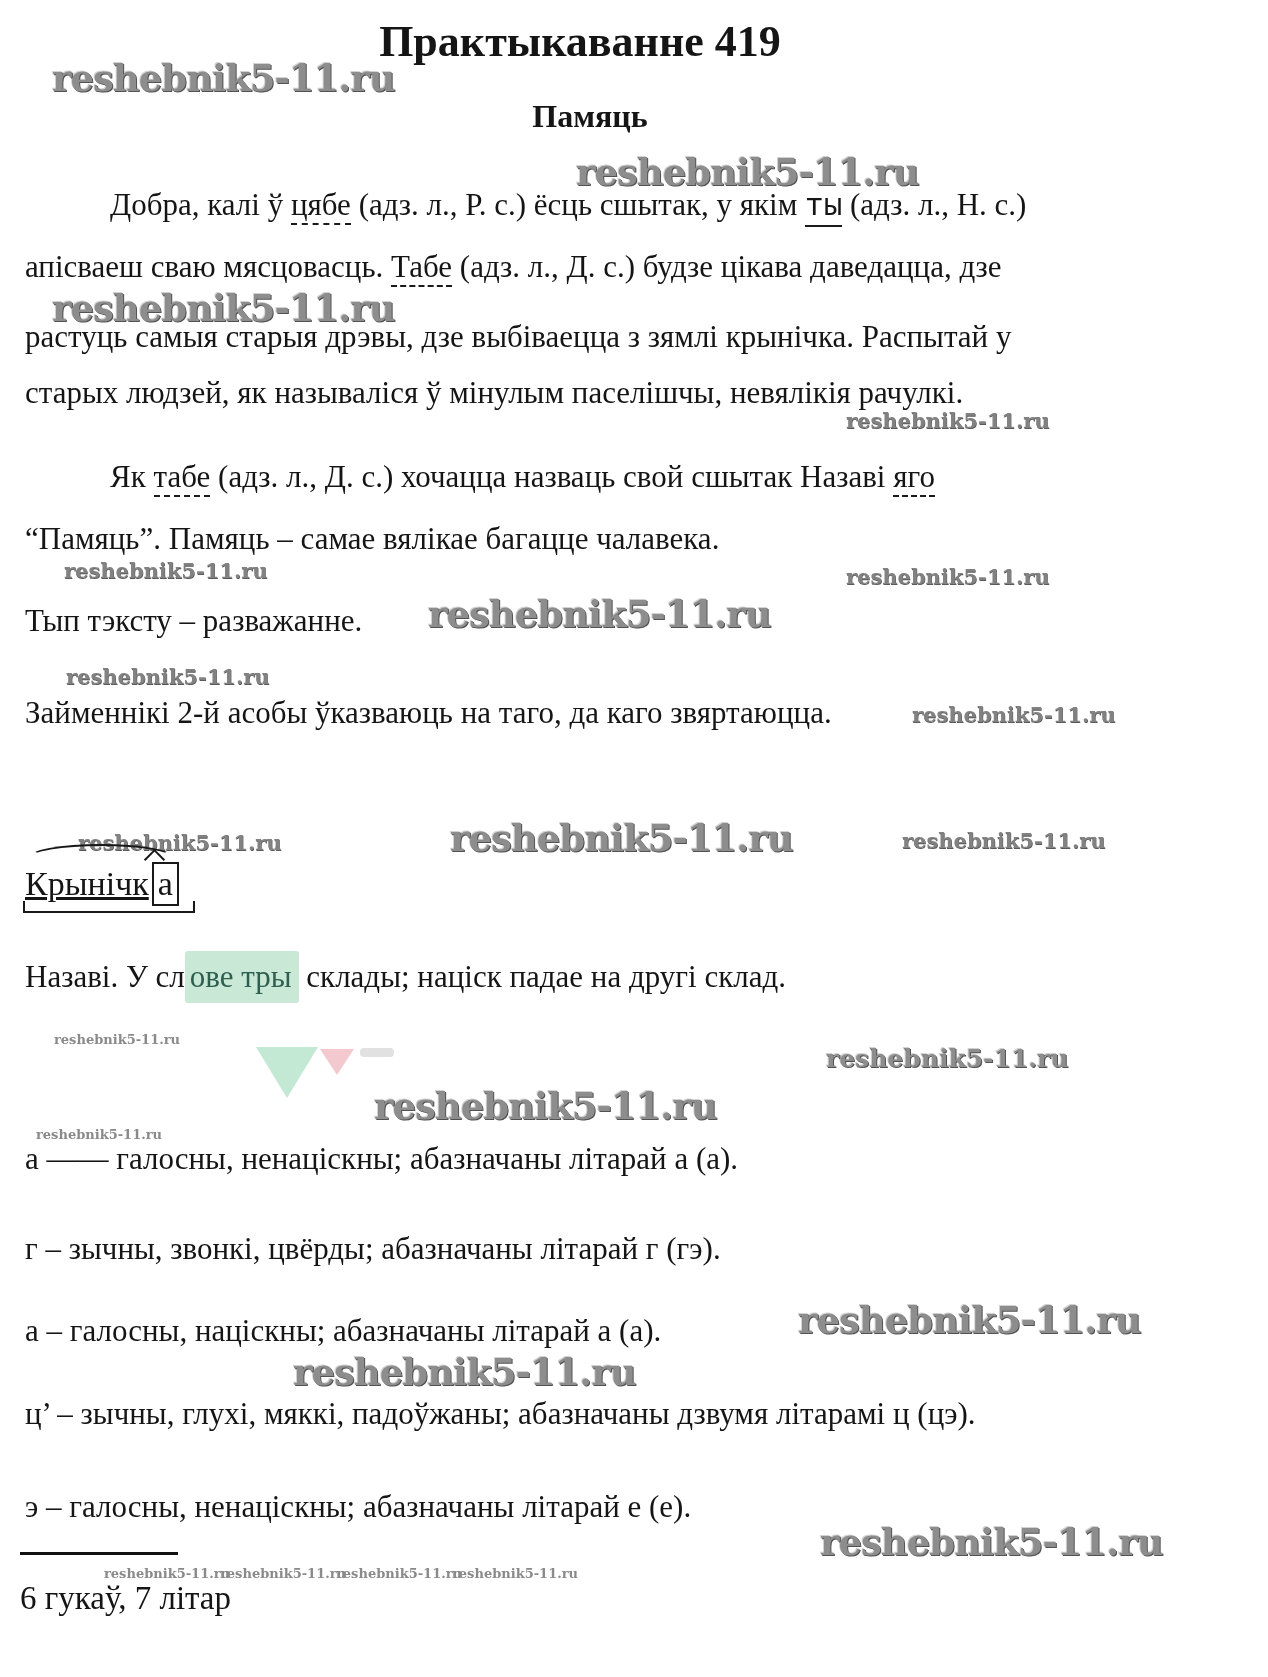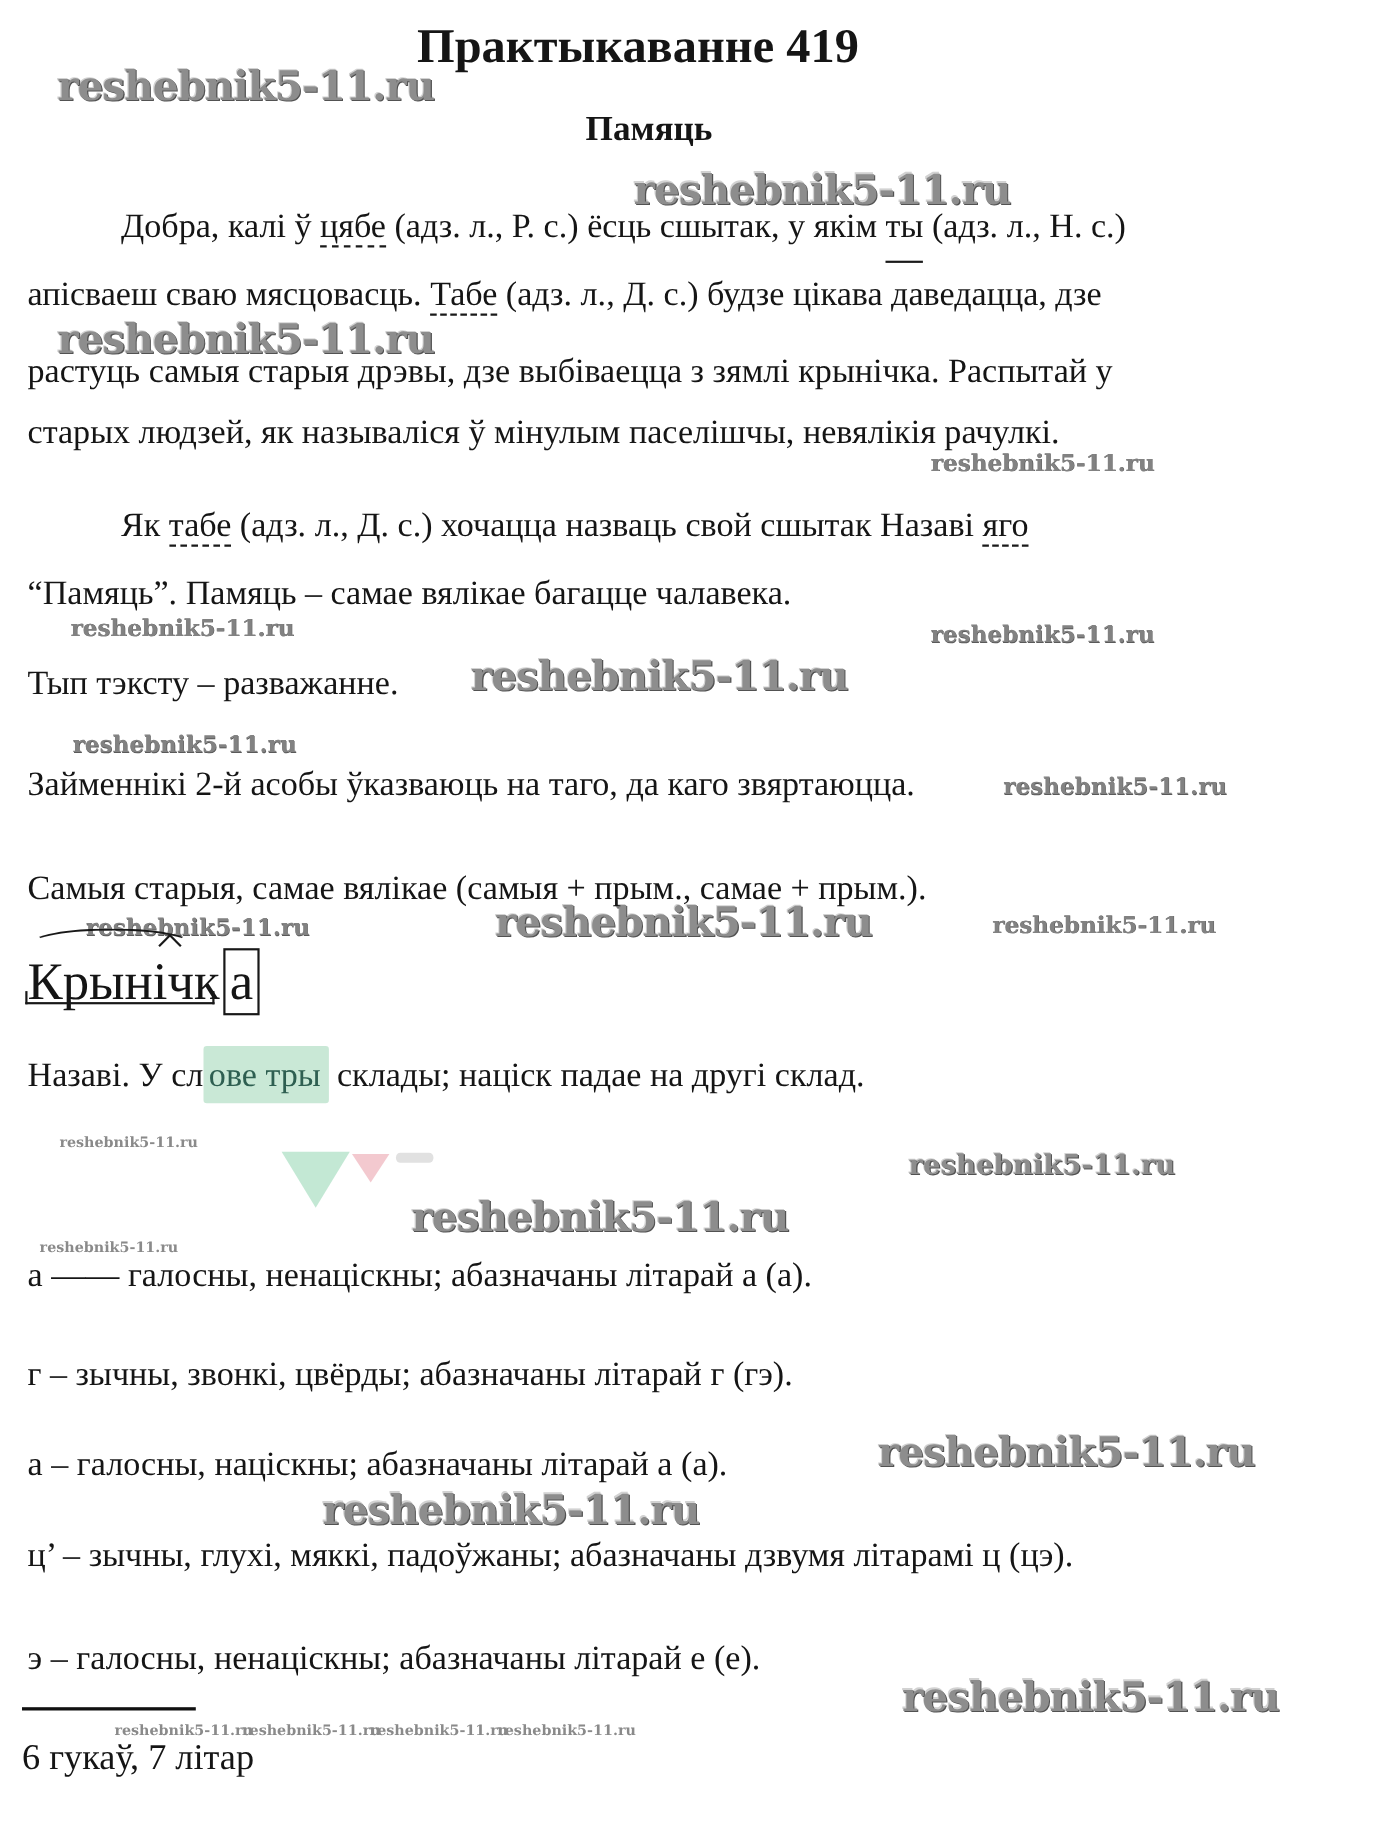--- a/index.html
+++ b/index.html
@@ -14,25 +14,25 @@
   .wm{position:absolute;font-family:"DejaVu Serif",serif;font-weight:700;color:#8d8d8d;
       white-space:nowrap;z-index:1;
       text-shadow:1px 1px 0 #525252,-1px -1px 0 #d2d2d2;}
   .wm-big{font-size:37px;letter-spacing:-1px;}
   .wm-med{font-size:25px;}
   .wm-small{font-size:21px;color:#828282;text-shadow:0.5px 0.5px 0 #5a5a5a;}
   .wm-tiny{font-size:13px;color:#8a8a8a;text-shadow:none;}
 
   
   .seg-dash{border-bottom:2px dashed #1a1a1a;padding-bottom:1px;}
-  .seg-solid{border-bottom:2px solid #1a1a1a;padding-bottom:15px;}
+  .seg-solid{border-bottom:2px solid #1a1a1a;padding-bottom:1px;font-family:Liberation Mono, monospace;}
   .seg-hl{background:#c9e8d6;color:#2e5f51;padding:8px 7px 9px 5px;border-radius:3px;}
 
   
-  .kry-word{position:absolute;left:25px;top:862px;font-size:48px;white-space:nowrap;z-index:3;}
+  .kry-word{position:absolute;left:25px;top:862px;font-size:34px;white-space:nowrap;z-index:3;text-decoration:underline;}
   .kry-end{display:inline-block;border:2px solid #181818;padding:1px 4px;margin-left:3px;}
   .kry-arc{position:absolute;left:28px;top:844px;width:142px;height:24px;
            border:2px solid transparent;border-top:2px solid #181818;border-radius:50%;z-index:3;}
   .kry-caret{position:absolute;left:147px;top:852px;width:13px;height:13px;
              border-top:2px solid #181818;border-right:2px solid #181818;
              transform:rotate(-45deg);z-index:3;}
   .kry-under{position:absolute;left:23px;top:901px;width:168px;height:10px;
              border-bottom:2px solid #181818;border-left:2px solid #181818;
              border-right:2px solid #181818;z-index:3;}
 
@@ -84,21 +84,20 @@
   <div class="bline" style="left:110px;top:186px;"><span>Добра, калі ў </span><span class="seg-dash">цябе</span><span> (адз. л., Р. с.) ёсць сшытак, у якім </span><span class="seg-solid">ты</span><span> (адз. л., Н. с.)</span></div>
   <div class="bline" style="left:25px;top:248px;"><span>апісваеш сваю мясцовасць. </span><span class="seg-dash">Табе</span><span> (адз. л., Д. с.) будзе цікава даведацца, дзе</span></div>
   <div class="bline" style="left:25px;top:318px;"><span>растуць самыя старыя дрэвы, дзе выбіваецца з зямлі крынічка. Распытай у</span></div>
   <div class="bline" style="left:25px;top:374px;"><span>старых людзей, як называліся ў мінулым паселішчы, невялікія рачулкі.</span></div>
 
   <div class="bline" style="left:110px;top:458px;"><span>Як </span><span class="seg-dash">табе</span><span> (адз. л., Д. с.) хочацца назваць свой сшытак Назаві </span><span class="seg-dash">яго</span></div>
   <div class="bline" style="left:25px;top:520px;"><span>“Памяць”. Памяць – самае вялікае багацце чалавека.</span></div>
 
   <div class="bline" style="left:25px;top:602px;"><span>Тып тэксту – разважанне.</span></div>
   <div class="bline" style="left:25px;top:694px;"><span>Займеннікі 2-й асобы ўказваюць на таго, да каго звяртаюцца.</span></div>
-  <div class="bline" style="left:25px;top:788px;"><span>Самыя старыя, самае вялікае (самыя + прым., самае + прым.).</span></div>
 
   <div class="kry-arc"></div>
   <div class="kry-caret"></div>
   <div class="kry-word"><span>Крынічк</span><span class="kry-end">а</span></div>
   <div class="kry-under"></div>
 
   <div class="bline" style="left:25px;top:958px;"><span>Назаві. У сл</span><span class="seg-hl">ове тры</span><span> склады; націск падае на другі склад.</span></div>
 
   <div class="tri-green"></div>
   <div class="tri-pink"></div>

